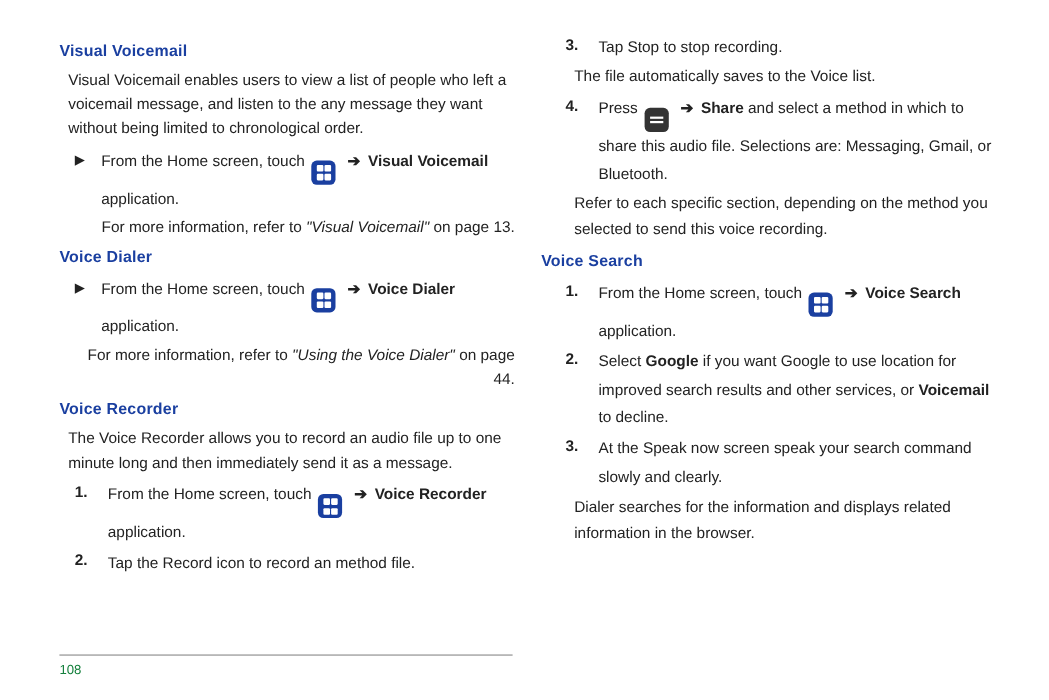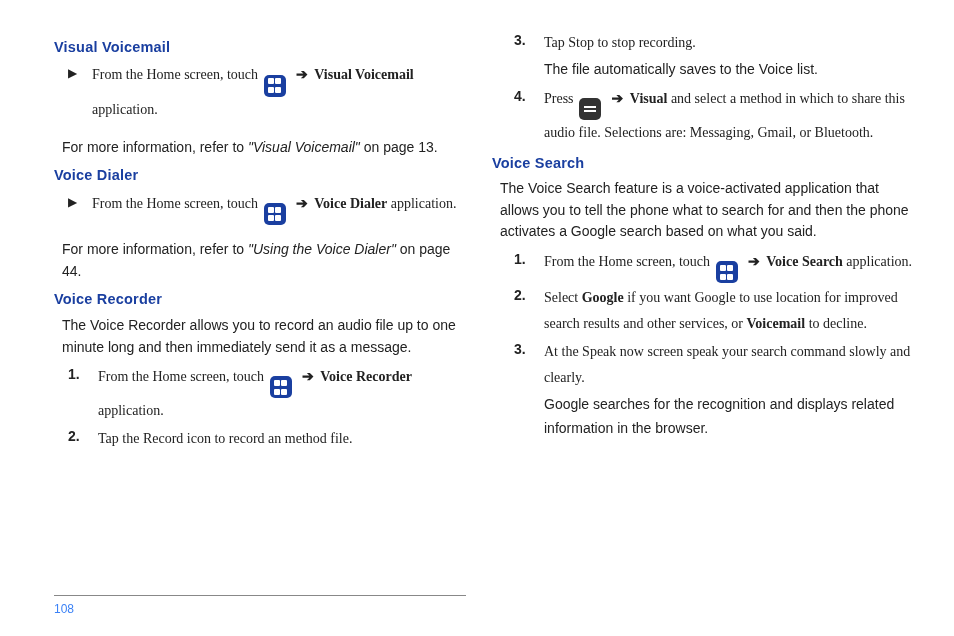--- a/index.html
+++ b/index.html
@@ -45,28 +45,28 @@
     width: 24px;
     flex: 0 0 24px;
     font-size: 12px;
     padding-top: 2px;
   }
   .num-mark {
     width: 30px;
     flex: 0 0 30px;
     font-weight: bold;
   }
-  .step-body { flex: 1; line-height: 1.85; font-family: Liberation Serif, serif; }
-  .after-step { margin-left: 44px; margin-bottom:4px; line-height:1.7; }
-  .xref { margin-left: 8px; margin-top: 14px; margin-bottom: 6px; }
+  .step-body { flex: 1; line-height: 1.85; }
+  .after-step { margin-left: 22px; margin-bottom:4px; line-height:1.7; }
+  .xref { margin-left: 8px; margin-top: 2px; margin-bottom: 6px; text-align: right; }
   .italic { font-style: italic; }
   .bold { font-weight: bold; }
   .page-num {
     font-size: 12px;
-    color: #3b82f6;
+    color: #15803d;
     margin-top: 14px;
     padding-top: 6px;
     border-top: 0.5px solid #888;
     width: 412px;
   }
   .icon-box {
     display: inline-flex;
     width: 22px; height: 22px;
     border-radius: 5px;
     vertical-align: -5px;
@@ -97,20 +97,21 @@
   .arrow { font-weight: bold; margin: 0 3px 0 5px; }
 </style>
 </head>
 <body>
 
 <div class="columns">
 
   <div class="col">
 
     <div class="section-head">Visual Voicemail</div>
+    <div class="body-text">Visual Voicemail enables users to view a list of people who left a voicemail message, and listen to the any message they want without being limited to chronological order.</div>
     <div class="bullet-row">
       <div class="bullet-mark">▶</div>
       <div class="step-body">
         <span>From the Home screen, touch </span>
         <span class="icon-box icon-apps">
             <span></span>
             <span></span>
             <span></span>
             <span></span>
           </span>
@@ -177,26 +178,26 @@
 
     <div class="num-row">
       <div class="num-mark">4.</div>
       <div class="step-body">
         <span>Press </span>
         <span class="icon-box icon-menu">
             <span></span>
             <span></span>
           </span>
         <span class="arrow">➔</span>
-        <span class="bold">Visual</span><span> and select a method in which to share this audio file. Selections are: Messaging, Gmail, or Bluetooth.</span>
-      </div>
-    </div>
+        <span class="bold">Share</span><span> and select a method in which to share this audio file. Selections are: Messaging, Gmail, or Bluetooth.</span>
+      </div>
+    </div>
+    <div class="after-step">Refer to each specific section, depending on the method you selected to send this voice recording.</div>
 
     <div class="section-head" style="margin-left:-8px">Voice Search</div>
-    <div class="body-text" style="margin-left:0">The Voice Search feature is a voice-activated application that allows you to tell the phone what to search for and then the phone activates a Google search based on what you said.</div>
 
     <div class="num-row">
       <div class="num-mark">1.</div>
       <div class="step-body">
         <span>From the Home screen, touch </span>
         <span class="icon-box icon-apps">
             <span></span>
             <span></span>
             <span></span>
             <span></span>
@@ -211,18 +212,18 @@
       <div class="num-mark">2.</div>
       <div class="step-body">
         <span>Select </span><span class="bold">Google</span><span> if you want Google to use location for improved search results and other services, or </span><span class="bold">Voicemail</span><span> to decline.</span>
       </div>
     </div>
 
     <div class="num-row">
       <div class="num-mark">3.</div>
       <div class="step-body">At the Speak now screen speak your search command slowly and clearly.</div>
     </div>
-    <div class="after-step">Google searches for the recognition and displays related information in the browser.</div>
+    <div class="after-step">Dialer searches for the information and displays related information in the browser.</div>
 
   </div>
 </div>
 
 <div class="page-num">108</div>
 
 </body></html>

